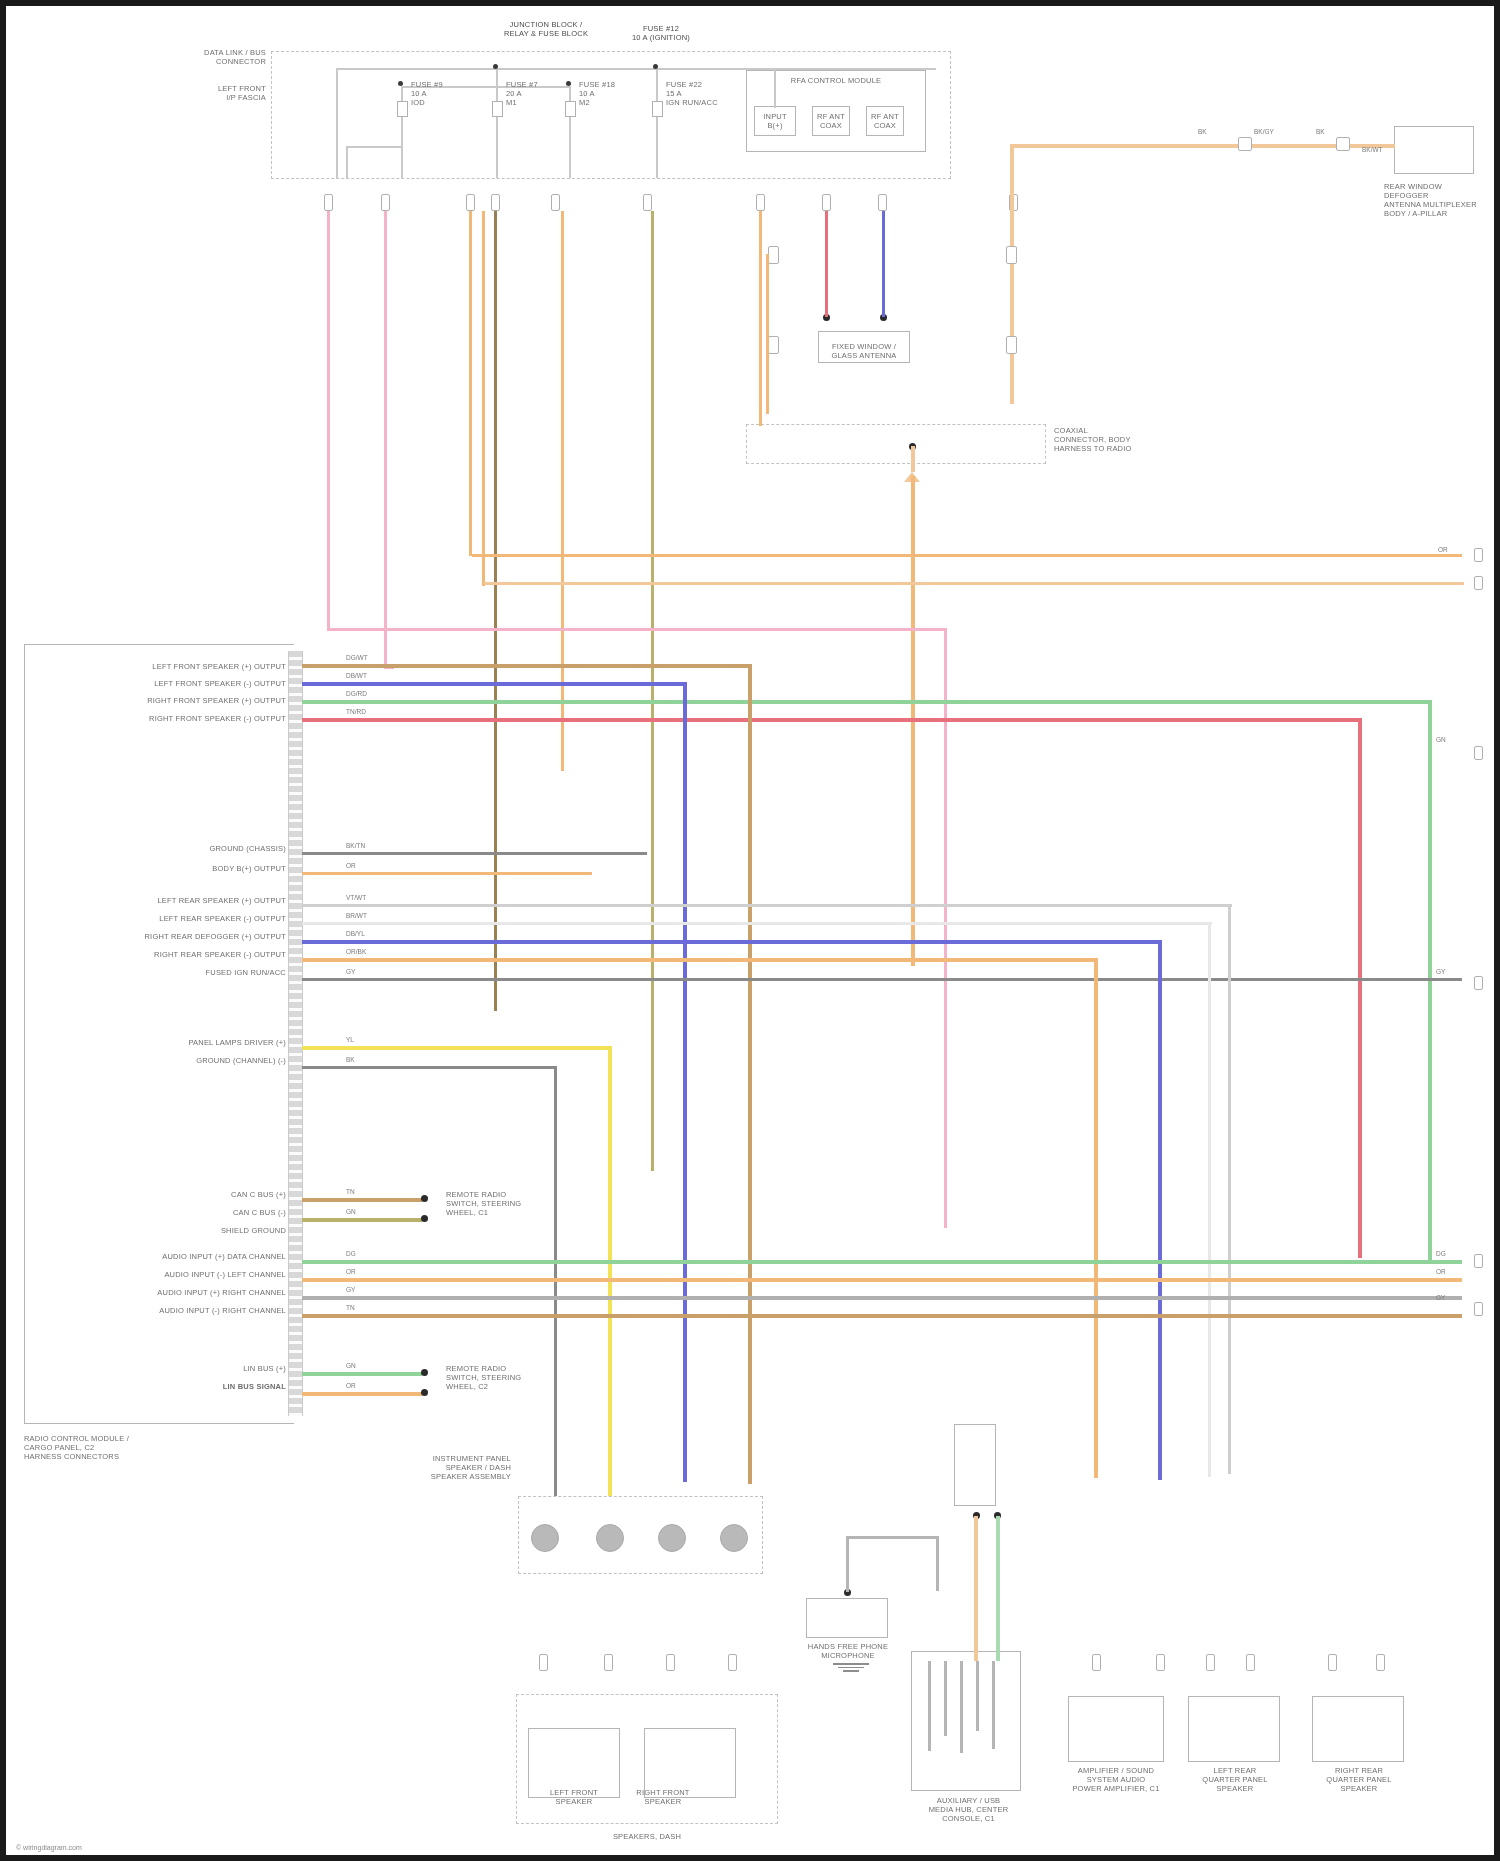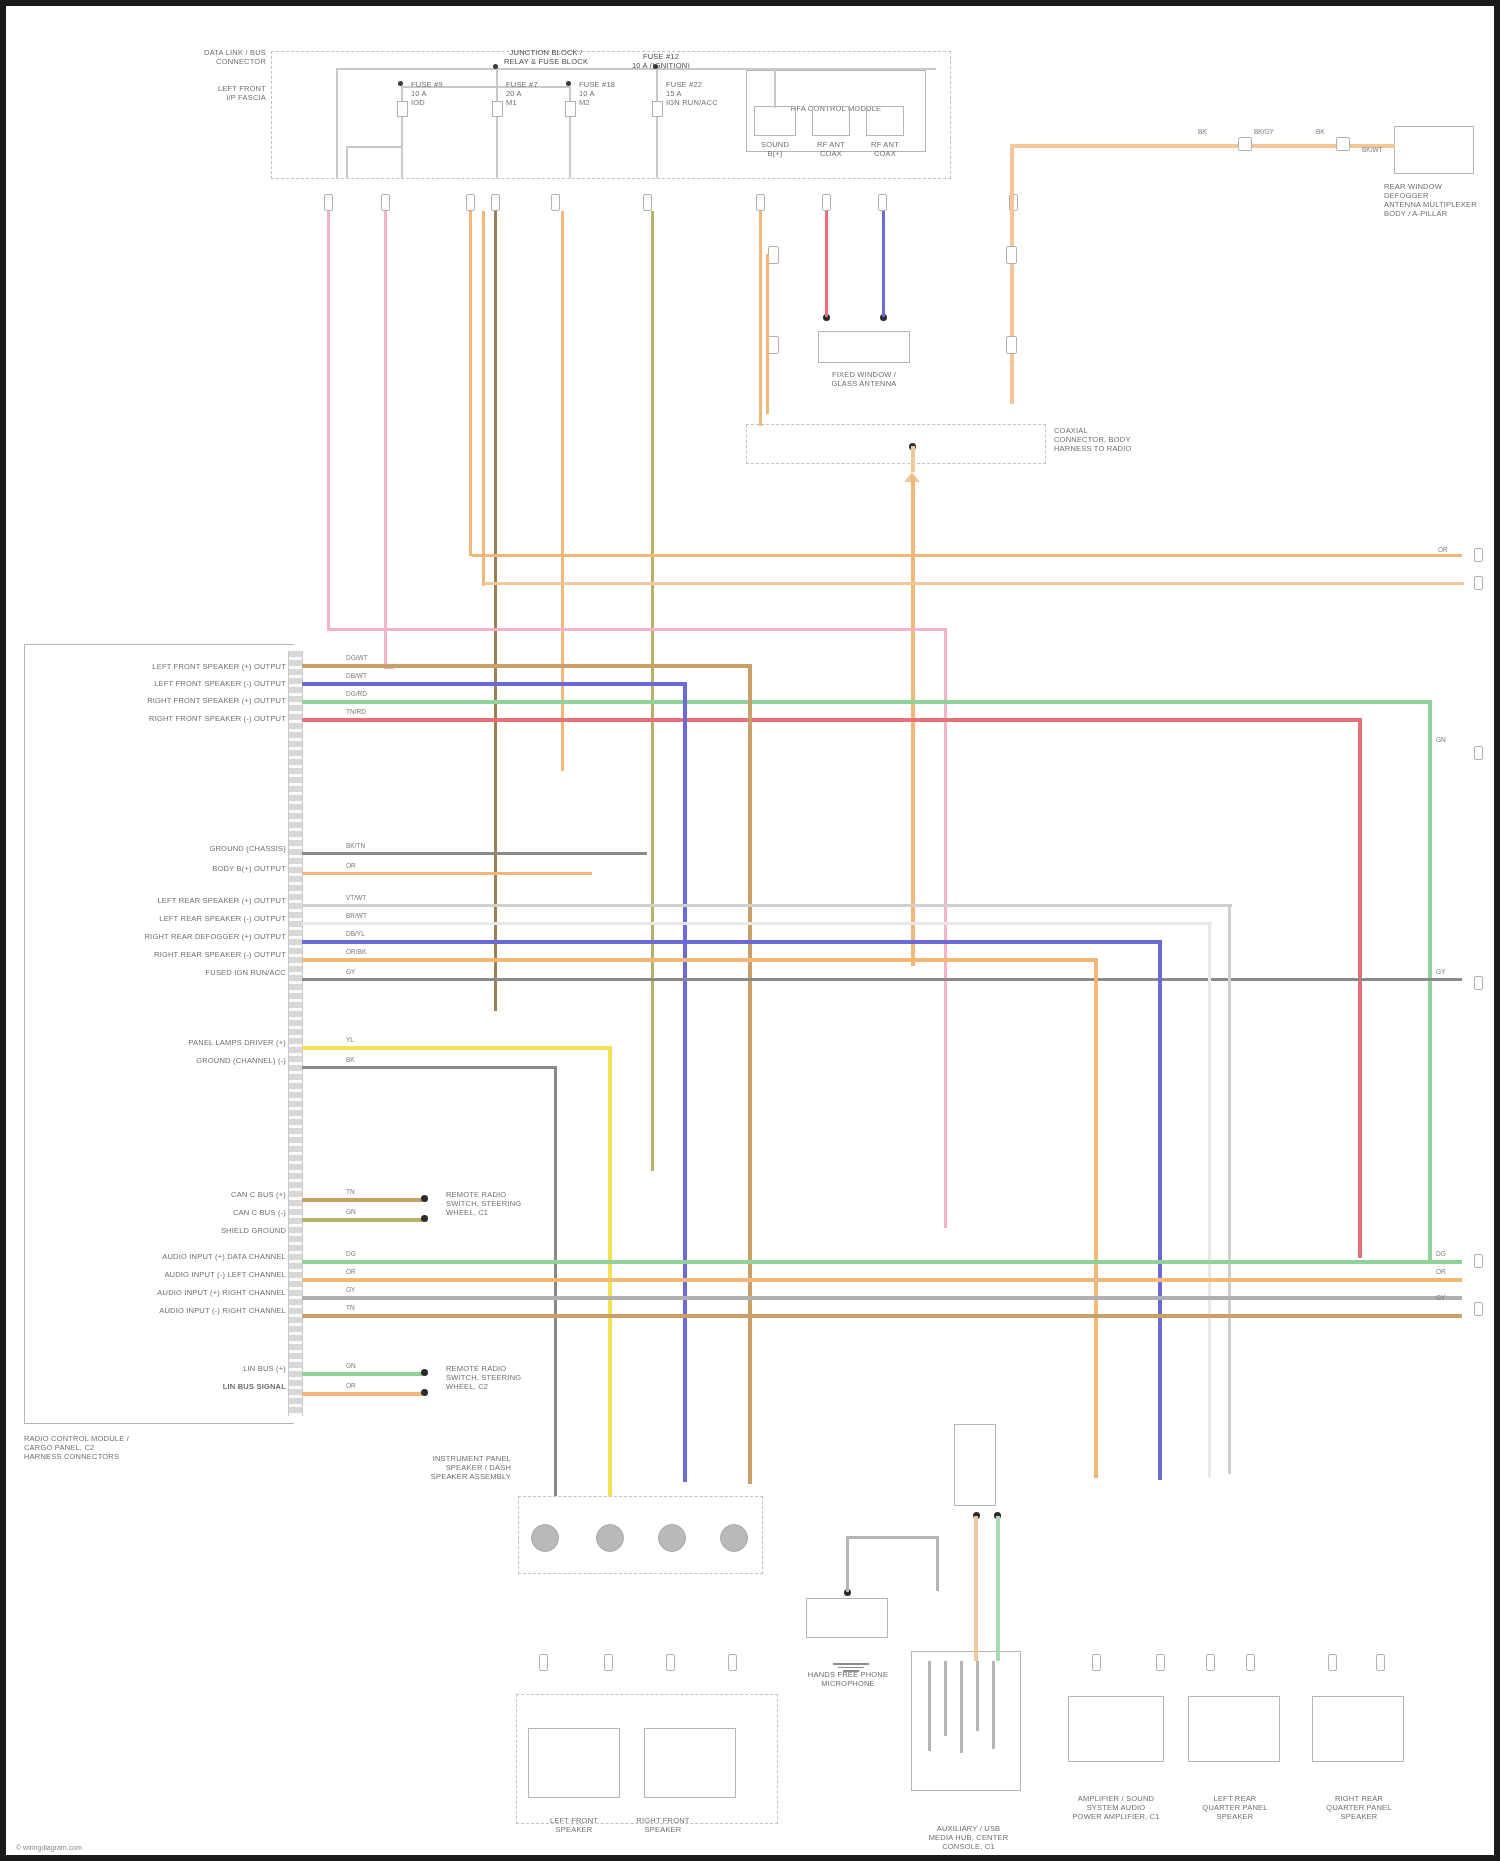--- a/index.html
+++ b/index.html
@@ -4,21 +4,21 @@
 <style>
   html,body{margin:0;padding:0;background:#b8b8b8;}
   body{font-family:"Liberation Sans",sans-serif;}
   #page{position:relative;width:1500px;height:1861px;background:#ffffff;overflow:hidden;
         box-sizing:border-box;border:6px solid #1a1a1a;}
   .wire{position:absolute;}
   .h{height:3px;}
   .v{width:3px;}
   .lbl{position:absolute;color:#6e6e6e;font-size:7.5px;line-height:9px;letter-spacing:.2px;white-space:nowrap;}
   .lbl.r{text-align:right;}
-  .lbl.c{text-align:center;margin-top:28px;}
+  .lbl.c{text-align:center;}
   .lbl.b{color:#4a4a4a;}
   .wlbl{position:absolute;color:#7a7a7a;font-size:6.5px;line-height:7.5px;white-space:nowrap;}
   .box{position:absolute;border:1.5px solid #b5b5b5;background:transparent;box-sizing:border-box;}
   .dash{position:absolute;border:1.5px dashed #c2c2c2;box-sizing:border-box;}
   .pinstrip{position:absolute;width:13px;background:linear-gradient(to bottom,#d8d8d8 0 6px,#fbfbfb 6px 9px);
             background-size:100% 9px;border-left:1px solid #c9c9c9;border-right:1px solid #c9c9c9;}
   .conn{position:absolute;width:9px;height:17px;border:1.5px solid #b0b0b0;border-radius:2px;background:#fff;box-sizing:border-box;}
   .dot{position:absolute;width:7px;height:7px;border-radius:50%;background:#2b2b2b;}
   .sdot{position:absolute;width:5px;height:5px;border-radius:50%;background:#3a3a3a;}
   .spk{position:absolute;width:26px;height:26px;border-radius:50%;background:#b9b9b9;border:1px solid #a8a8a8;}
@@ -42,21 +42,21 @@
 
   <div class="lbl r" style="left:150px;top:42px;width:110px;white-space:pre-line;">DATA LINK / BUS
 CONNECTOR</div>
   <div class="lbl r" style="left:150px;top:78px;width:110px;white-space:pre-line;">LEFT FRONT
 I/P FASCIA</div>
 
   <div class="box" style="left:740px;top:64px;width:180px;height:82px;"></div>
   <div class="lbl c" style="left:740px;top:70px;width:180px;">RFA CONTROL MODULE</div>
 
   <div class="box" style="left:748px;top:100px;width:42px;height:30px;"></div>
-  <div class="lbl c" style="left:748px;top:106px;width:42px;white-space:pre-line;">SOUND
+  <div class="lbl c" style="left:748px;top:106px;width:42px;white-space:pre-line;">INPUT
 B(+)</div>
   <div class="box" style="left:806px;top:100px;width:38px;height:30px;"></div>
   <div class="lbl c" style="left:806px;top:106px;width:38px;white-space:pre-line;">RF ANT
 COAX</div>
   <div class="box" style="left:860px;top:100px;width:38px;height:30px;"></div>
   <div class="lbl c" style="left:860px;top:106px;width:38px;white-space:pre-line;">RF ANT
 COAX</div>
 
   <div class="wire h" style="left:330px;top:62px;width:600px;height:1.5px;background:#c9c9c9;"></div>
   <div class="wire h" style="left:395px;top:80px;width:170px;height:1.5px;background:#c9c9c9;"></div>

